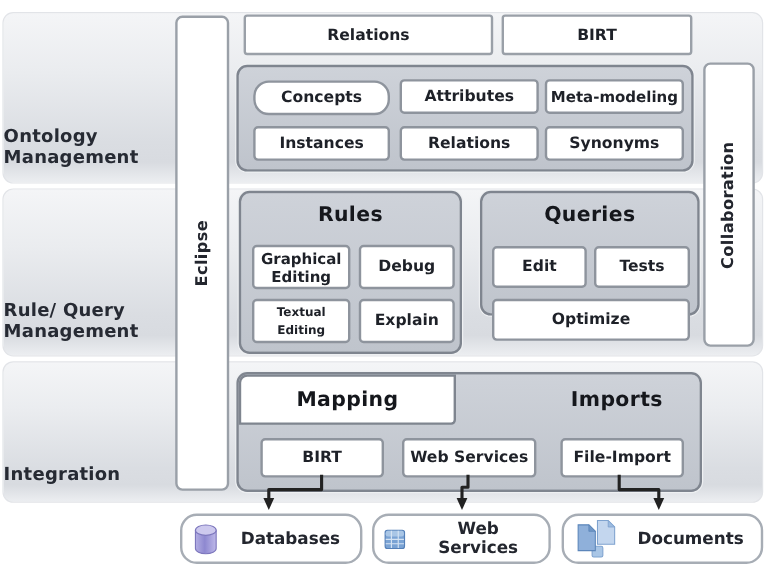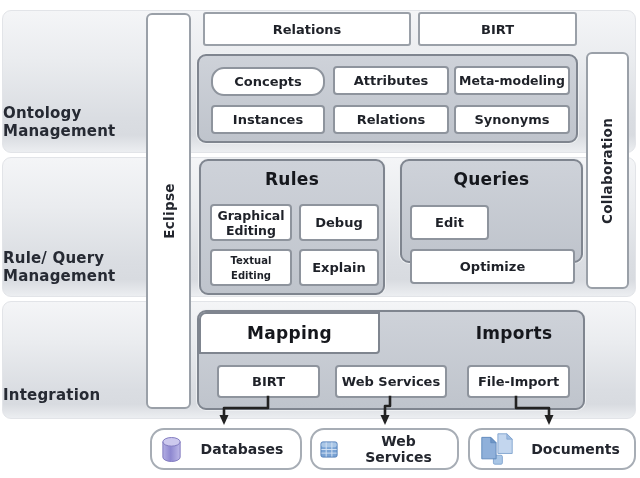--- a/index.html
+++ b/index.html
@@ -147,20 +147,21 @@
 Editing</div>
     <div class="wbtn" id="btn-debug">Debug</div>
     <div class="wbtn" id="btn-textual-editing">Textual
 Editing</div>
     <div class="wbtn" id="btn-explain">Explain</div>
   </div>
 
   <div class="panel" id="queries-panel">
     <div class="panel-title">Queries</div>
     <div class="wbtn" id="btn-edit">Edit</div>
+    <div class="wbtn" id="btn-tests">Tests</div>
     <div class="wbtn" id="btn-optimize">Optimize</div>
   </div>
 
   <div class="panel" id="mapping-panel">
     <div class="mapping-box">Mapping</div>
     <div class="imports-label">Imports</div>
     <div class="wbtn" id="btn-dbms">BIRT</div>
     <div class="wbtn" id="btn-webservices">Web Services</div>
     <div class="wbtn" id="btn-fileimport">File-Import</div>
   </div>

